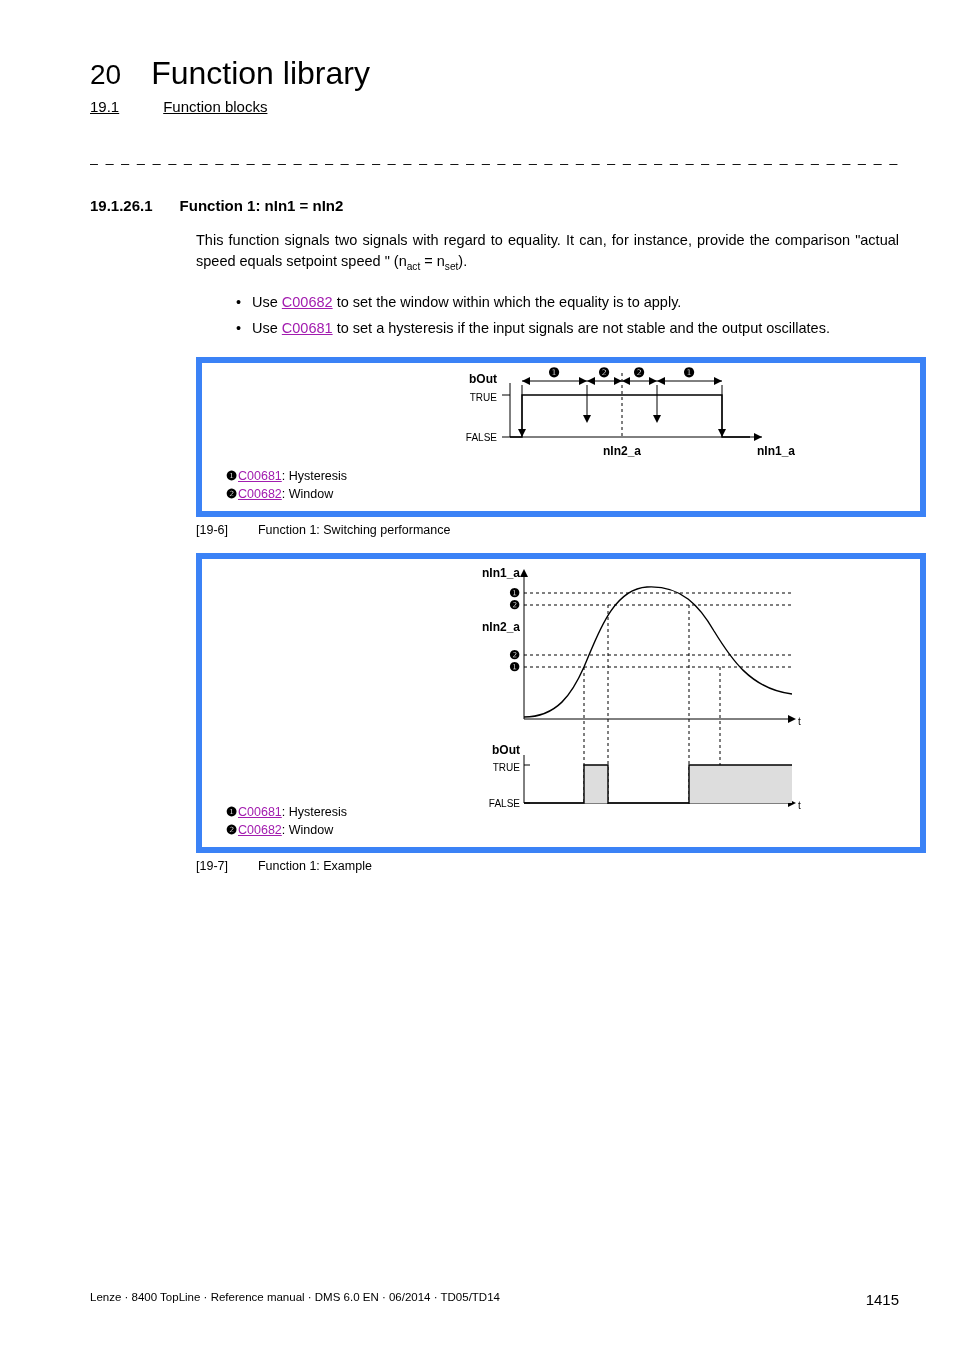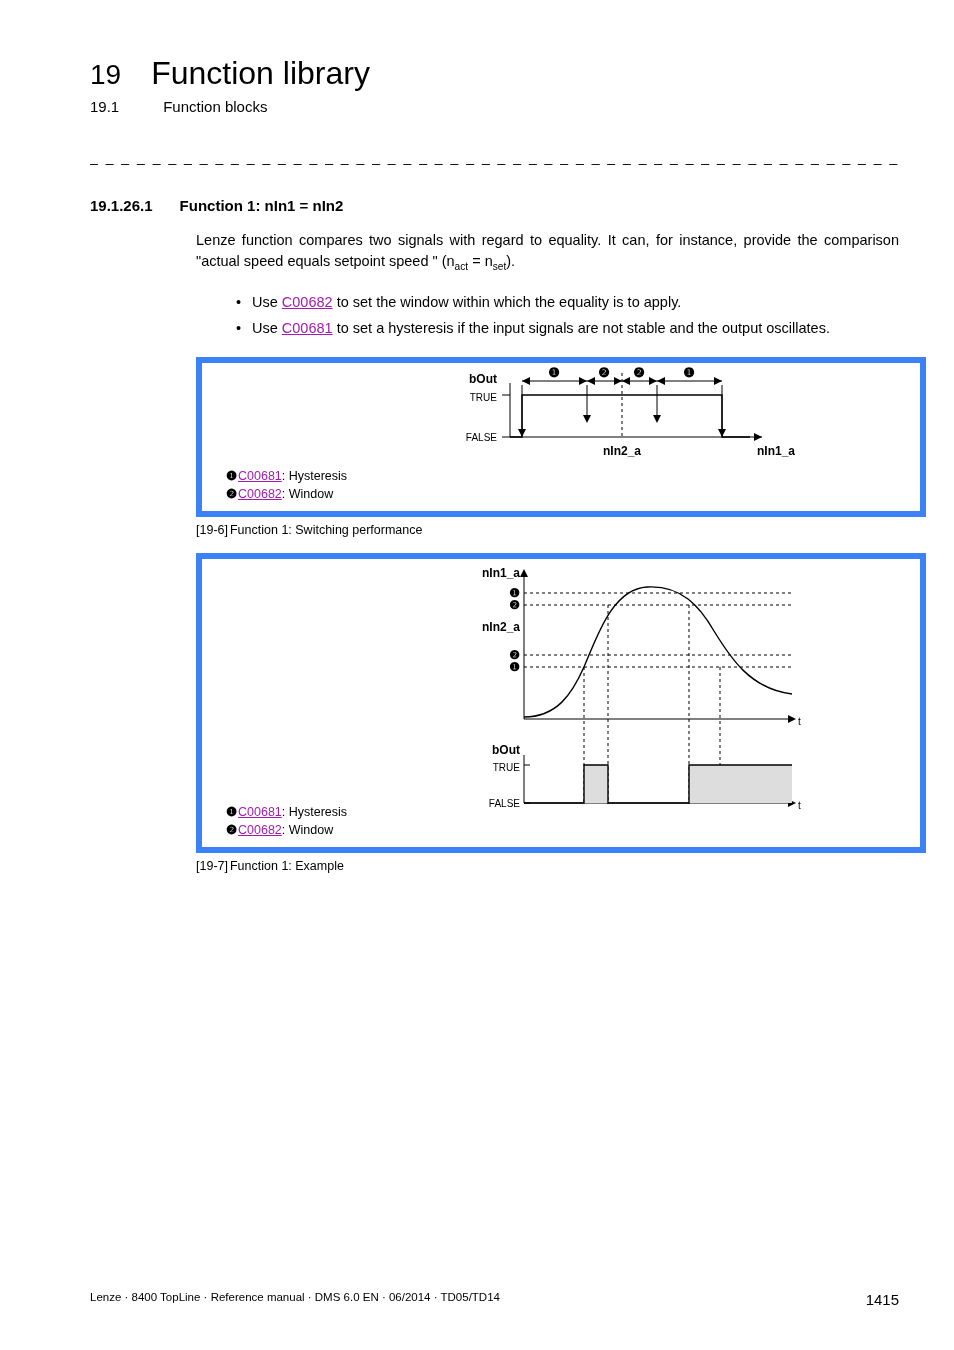--- a/index.html
+++ b/index.html
@@ -31,20 +31,21 @@
   }
   .chapter-title {
     font-size: 32px;
     font-weight: 400;
   }
   .sub-line {
     display: flex;
     align-items: center;
     gap: 44px;
     margin-top: 6px;
+    text-decoration: underline;
   }
   .sub-num {
     font-size: 15px;
   }
   .sub-title {
     font-size: 15px;
   }
   .dashes {
     margin-top: 34px;
     letter-spacing: 2px;
@@ -98,21 +99,21 @@
     border: 6px solid #3b82f6;
     margin-left: 106px;
     margin-top: 16px;
     box-sizing: border-box;
     position: relative;
   }
   .fig1 { height: 160px; width: 730px; }
   .fig2 { height: 300px; width: 730px; }
   .caption-row {
     display: flex;
-    gap: 2px;
+    gap: 30px;
     margin-left: 106px;
     margin-top: 6px;
     font-size: 12.5px;
   }
   .caption-tag { }
   .caption-text { }
   .legend {
     position: absolute;
     left: 23px;
     bottom: 8px;
@@ -140,37 +141,37 @@
   .svglab { font-family: Arial, Helvetica, sans-serif; }
   .svgsmall { font-size: 10px; }
   .svgmed { font-size: 12px; font-weight: bold; }
 </style>
 </head>
 <body>
 
 <div class="page">
 
   <div class="chapter-line">
-    <span class="chapter-num">19</span>
+    <span class="chapter-num">20</span>
     <span class="chapter-title">Function library</span>
   </div>
   <div class="sub-line">
     <span class="sub-num">19.1</span>
     <span class="sub-title">Function blocks</span>
   </div>
 
   <div class="dashes">_ _ _ _ _ _ _ _ _ _ _ _ _ _ _ _ _ _ _ _ _ _ _ _ _ _ _ _ _ _ _ _ _ _ _ _ _ _ _ _ _ _ _ _ _ _ _ _ _ _ _ _ _ _ _ _ _ _ _ _ _ _ _ _</div>
 
   <div class="section-row">
     <span class="section-num">19.1.26.1</span>
     <span class="section-title">Function 1: nIn1 = nIn2</span>
   </div>
 
   <p class="body">
-    <span>Lenze function compares two signals with regard to equality. It can, for instance, provide the comparison "actual speed equals setpoint speed " (n</span><sub>act</sub><span> = n</span><sub>set</sub><span>).</span>
+    <span>This function signals two signals with regard to equality. It can, for instance, provide the comparison "actual speed equals setpoint speed " (n</span><sub>act</sub><span> = n</span><sub>set</sub><span>).</span>
   </p>
 
   <ul class="bullets">
     <li>
       <span>Use </span><a class="link" href="#">C00682</a><span> to set the window within which the equality is to apply.</span>
     </li>
     <li>
       <span>Use </span><a class="link" href="#">C00681</a><span> to set a hysteresis if the input signals are not stable and the output oscillates.</span>
     </li>
   </ul>

